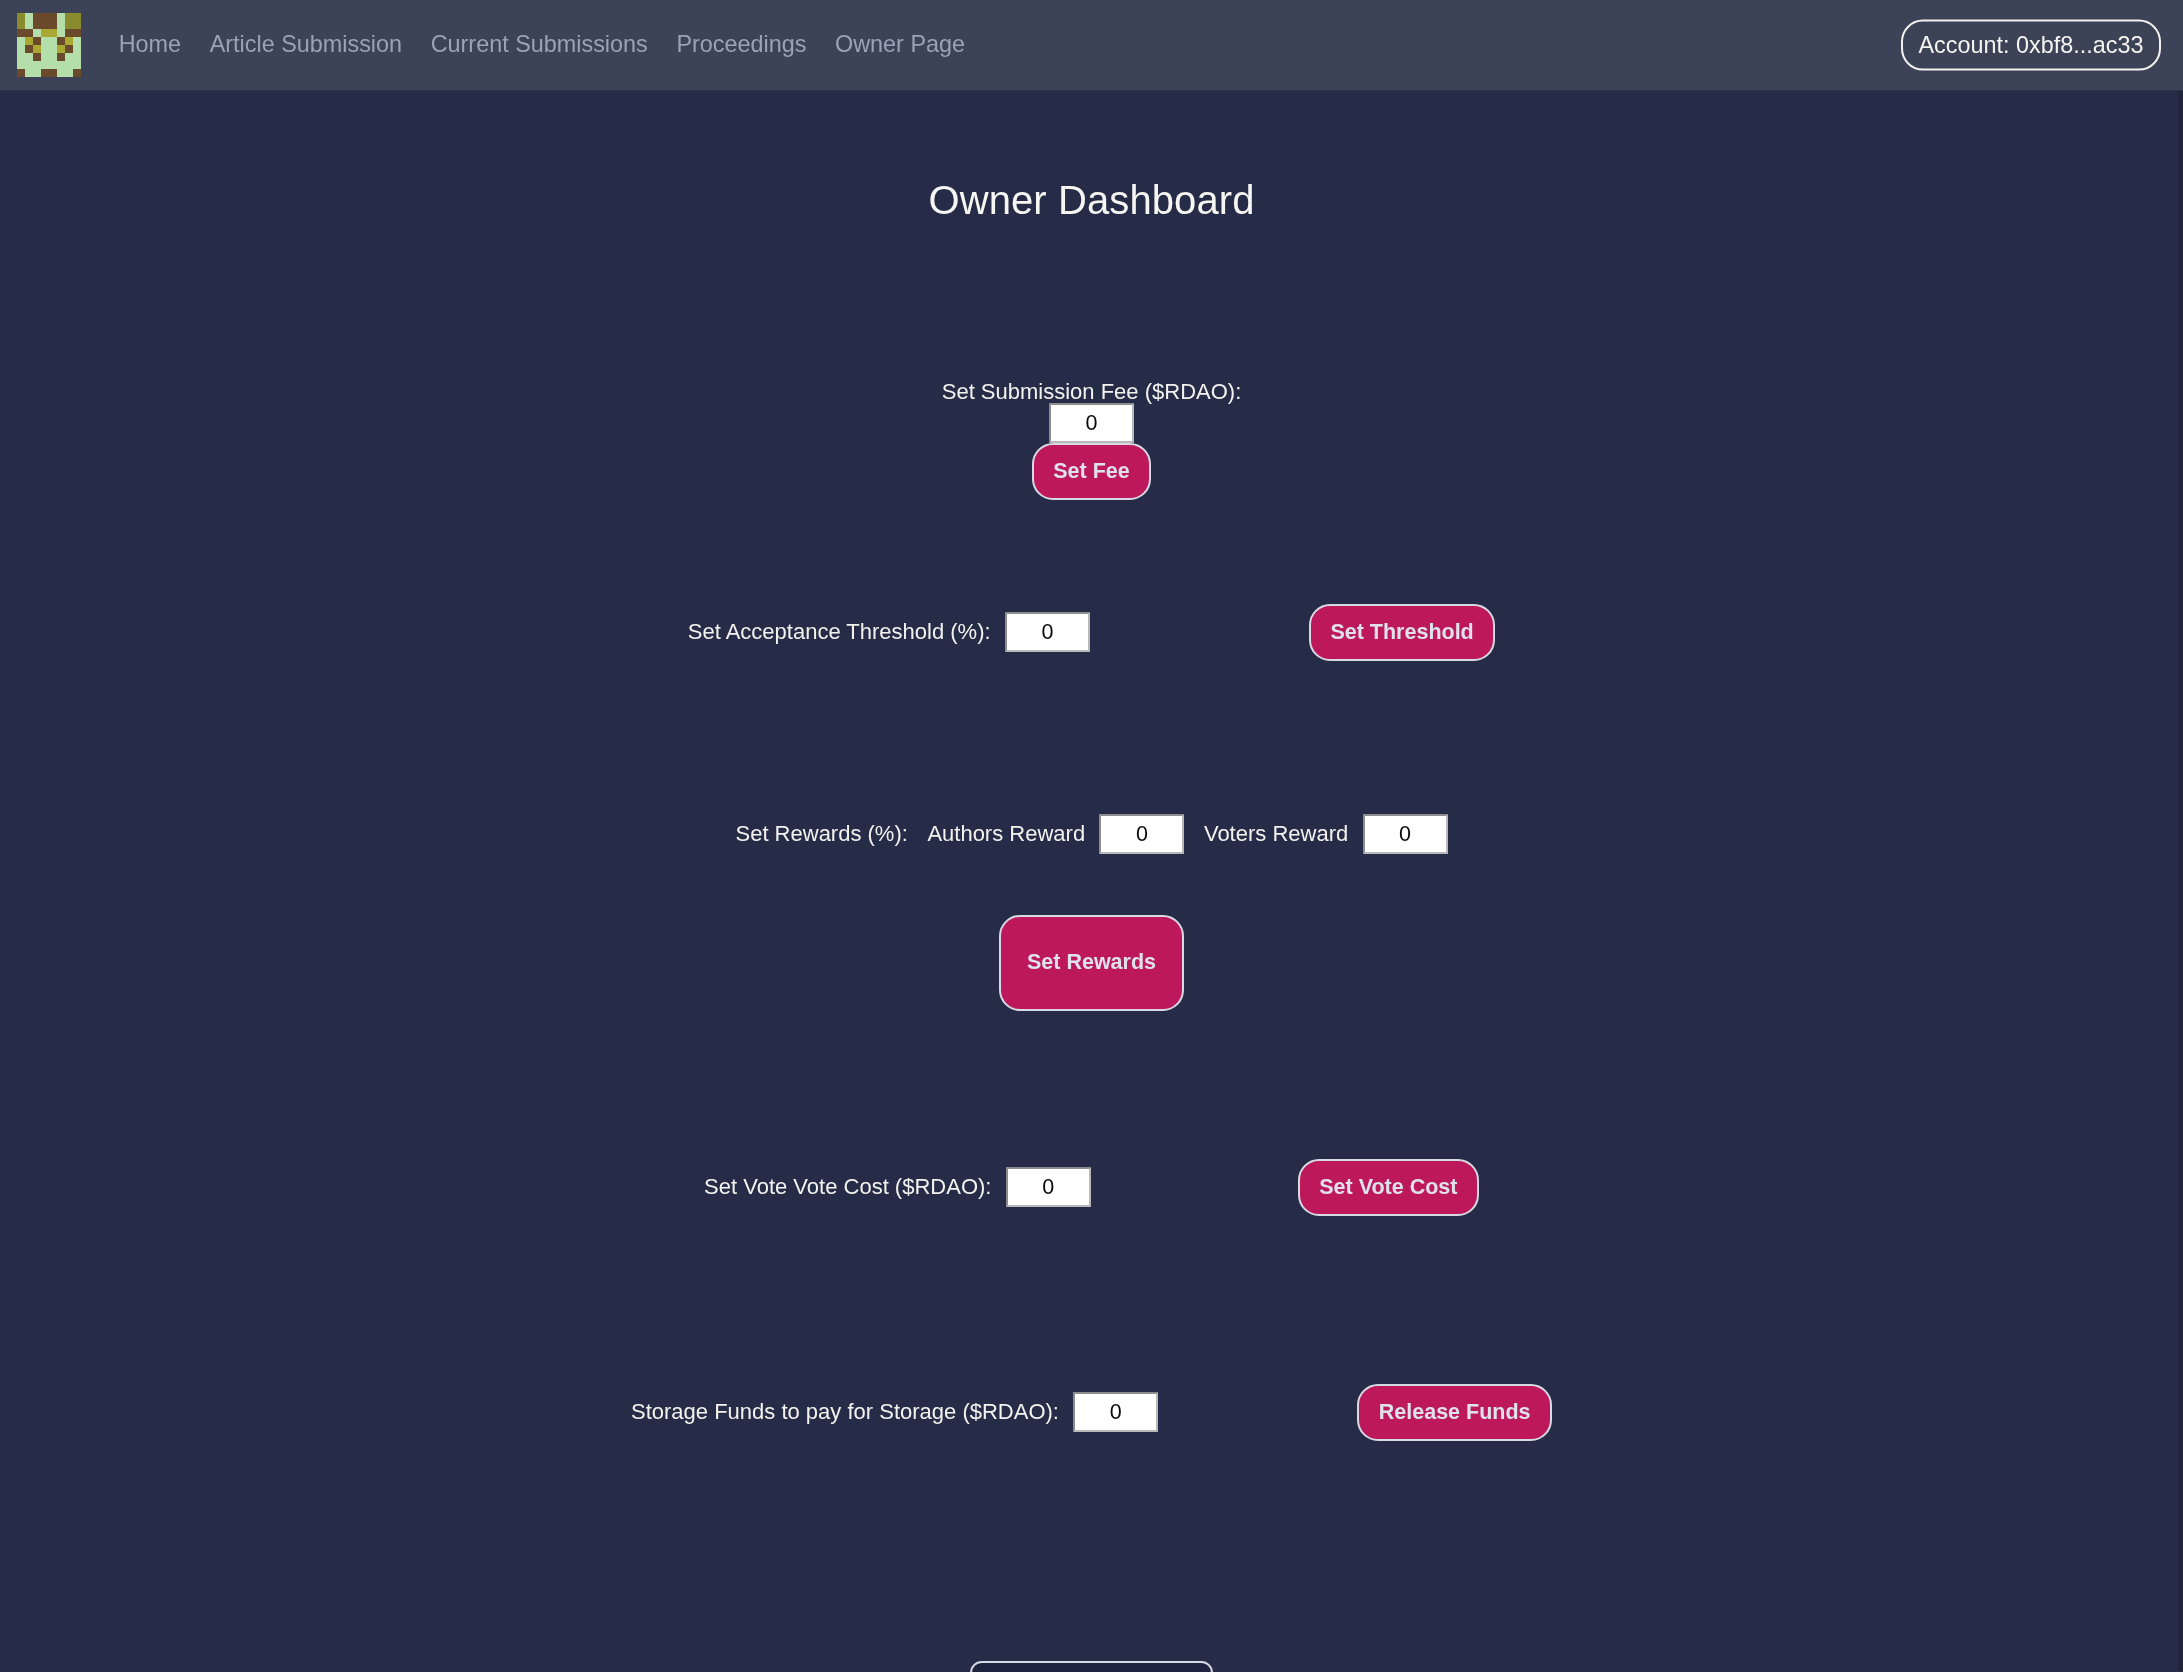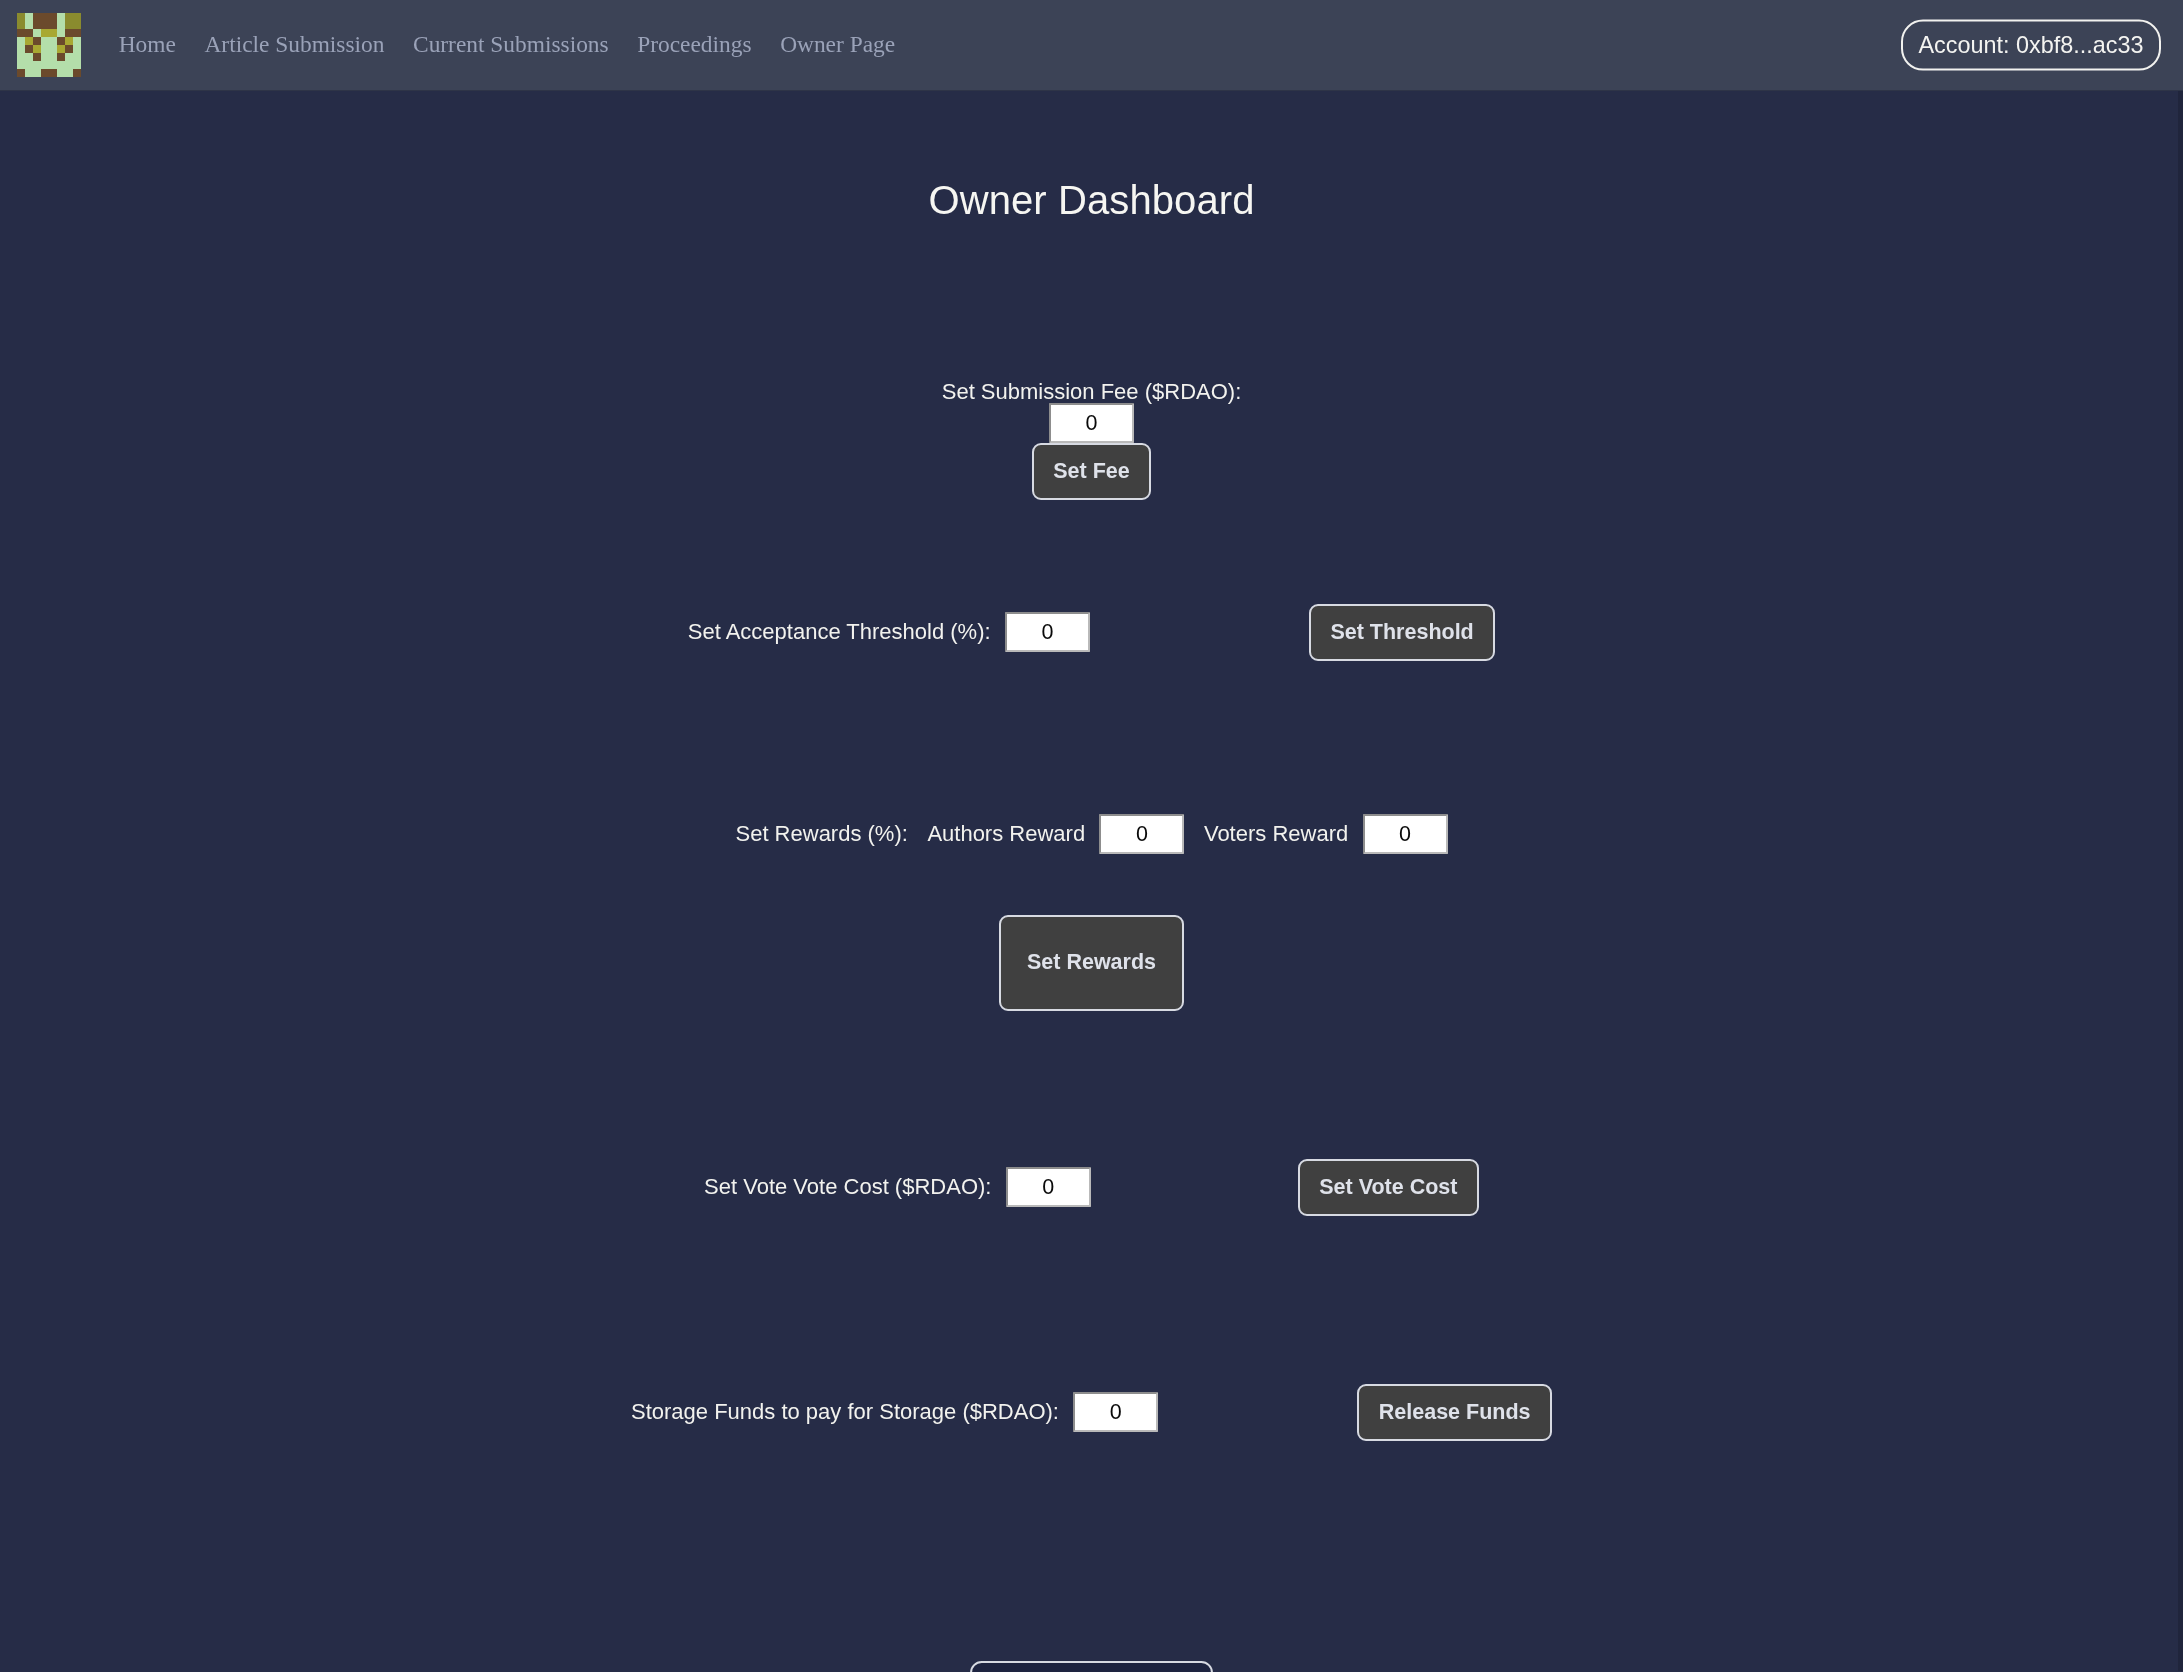--- a/index.html
+++ b/index.html
@@ -42,21 +42,20 @@
     gap: 0;
   }
   .nav-link {
     color: #9aa2b8;
     font-size: 23.4px;
     line-height: 1;
     padding: 6.5px 14.3px;
     text-decoration: none;
     white-space: nowrap;
     cursor: pointer;
-    font-family: Liberation Serif, serif;
   }
 
   .account-pill {
     position: absolute;
     right: 22px;
     top: 50%;
     transform: translateY(-50%);
     border: 2px solid #f2f2ef;
     border-radius: 22px;
     color: #f4f4f1;
@@ -127,23 +126,23 @@
     width: 85px;
     outline: none;
     padding: 0;
   }
 
   .btn {
     font-family: "Liberation Sans", sans-serif;
     font-size: 21.5px;
     font-weight: bold;
     color: #dfe2ea;
-    background: #404040;
+    background: #be185d;
     border: 2px solid #d7dae2;
-    border-radius: 9px;
+    border-radius: 21px;
     padding: 15.6px 19.5px;
     white-space: nowrap;
     cursor: pointer;
     line-height: 1;
   }
   .btn-ghost {
     background: #1e2440;
     padding: 17px 26px;
     border-radius: 11.7px;
   }

